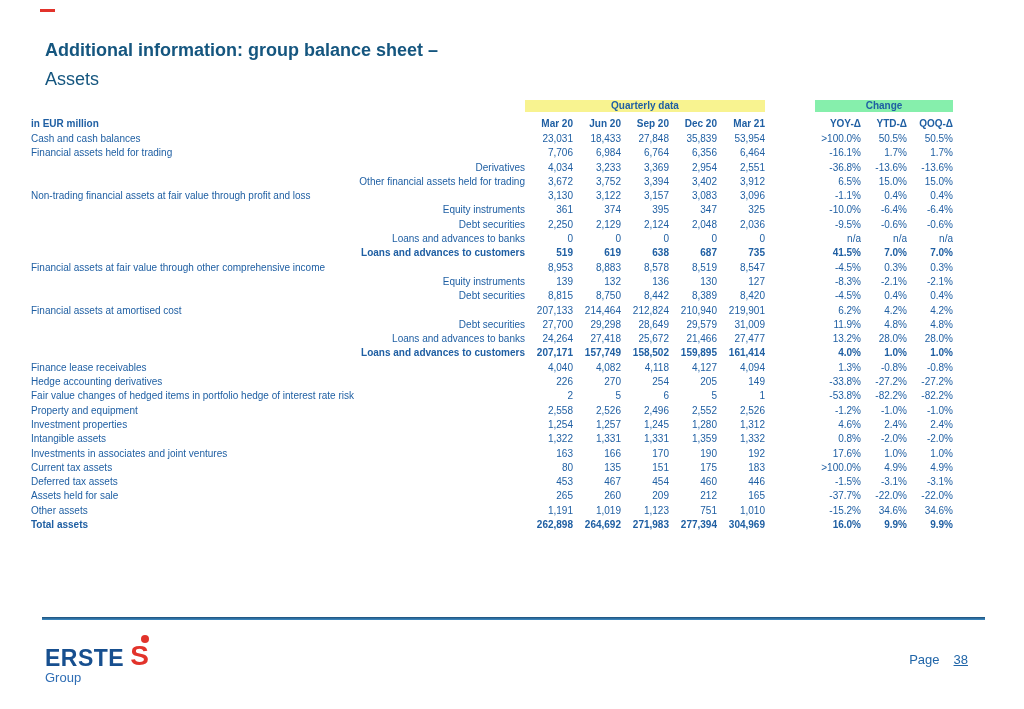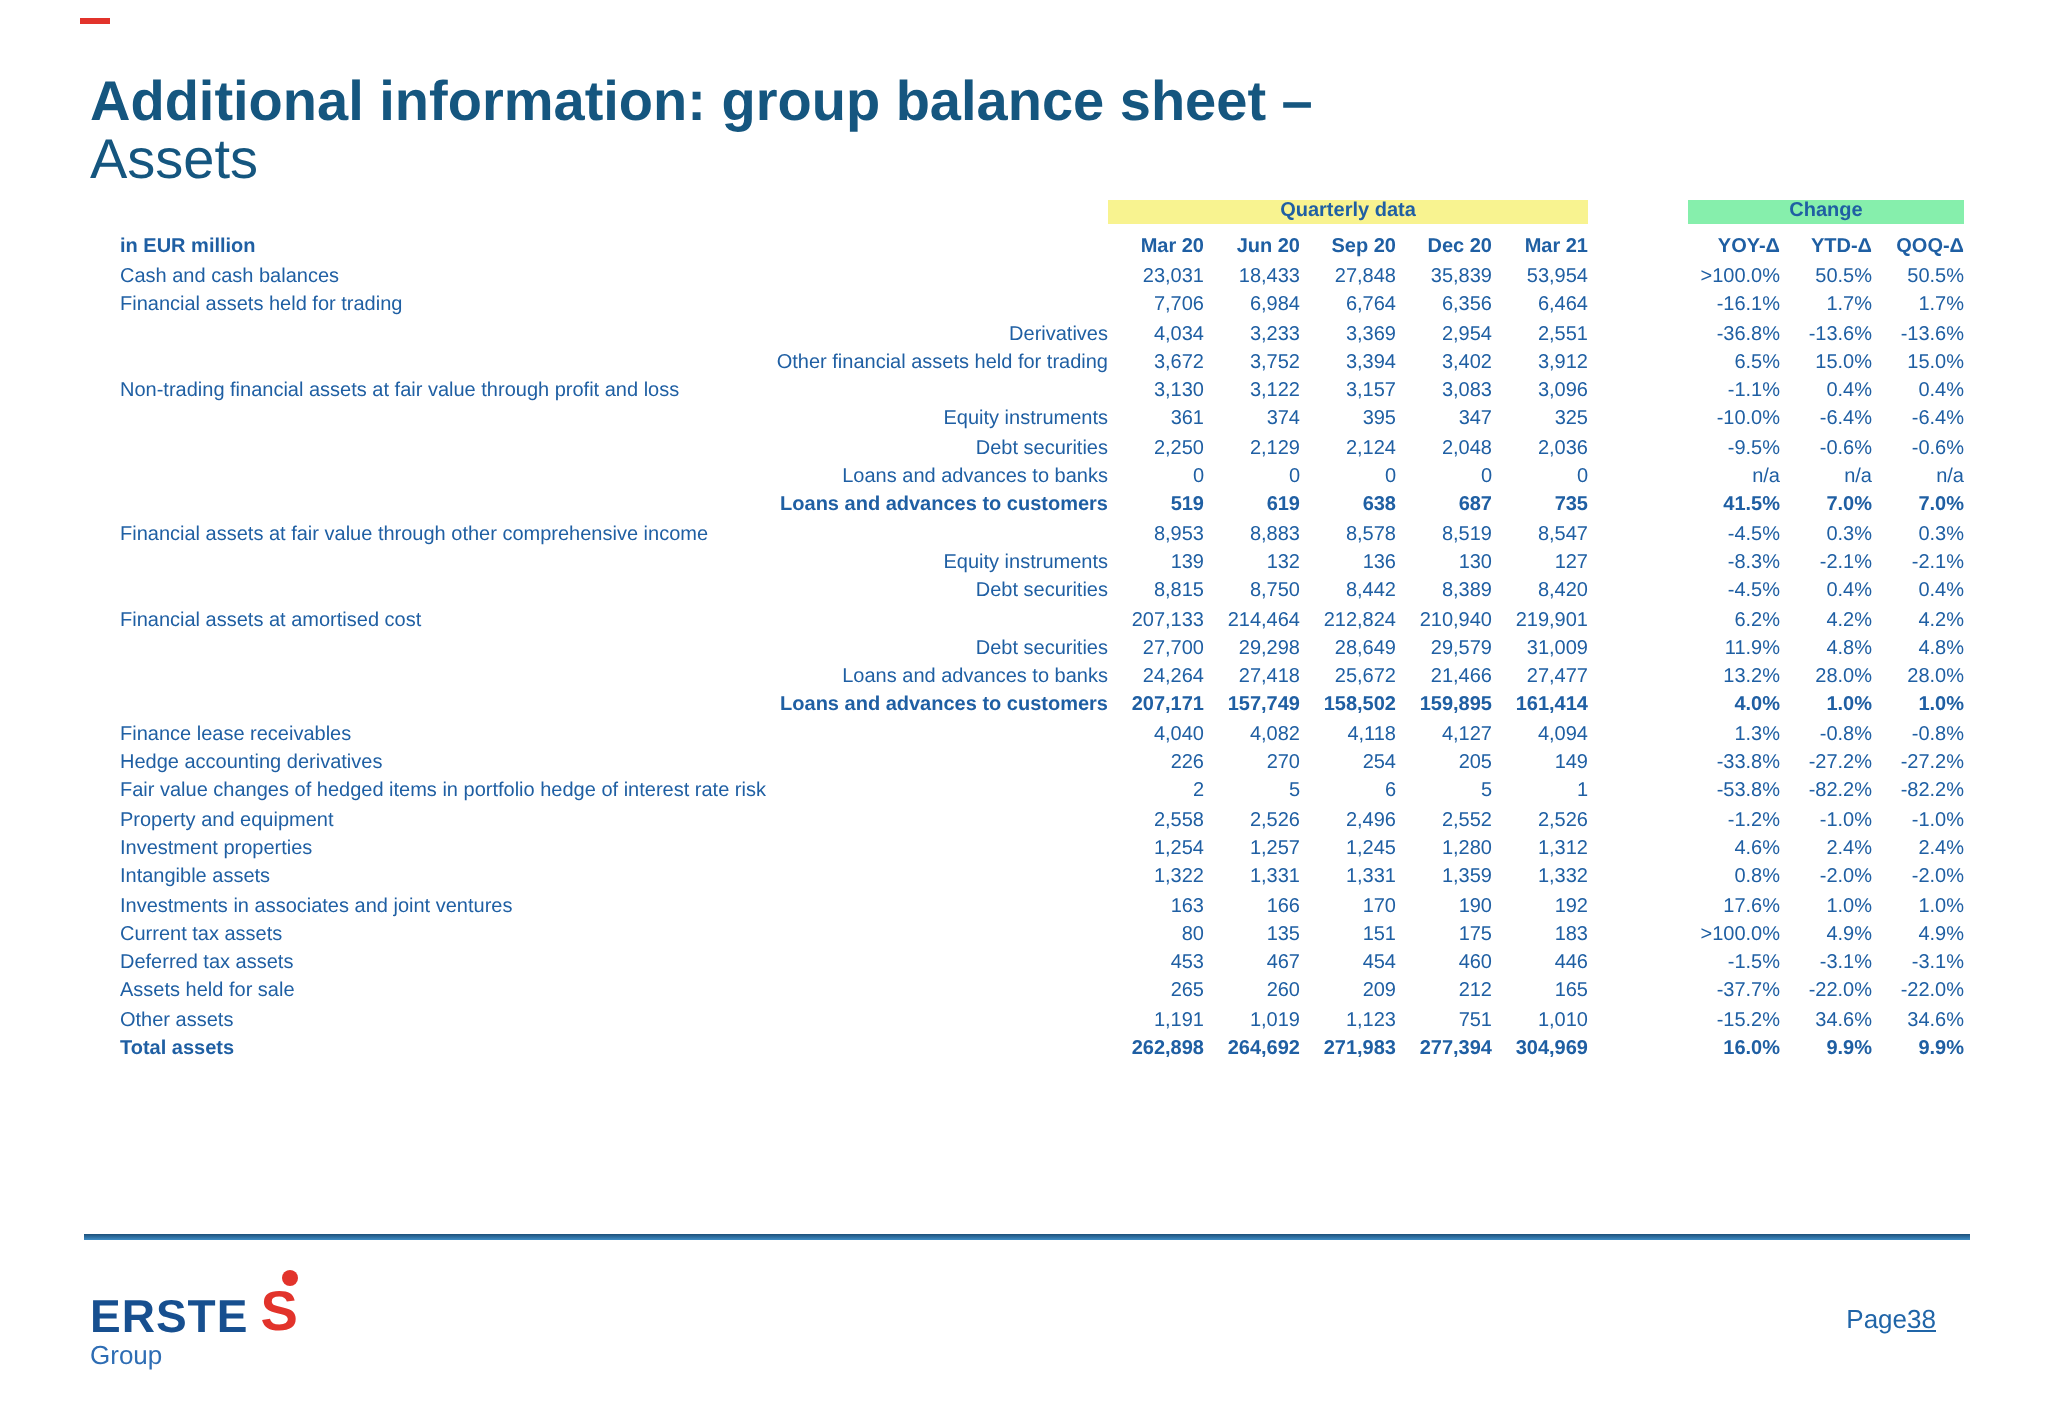--- a/index.html
+++ b/index.html
@@ -5,26 +5,26 @@
   html,body{margin:0;padding:0;}
   body{
     width:1024px;height:709px;position:relative;background:#ffffff;
     font-family:"Liberation Sans", sans-serif;overflow:hidden;
     -webkit-font-smoothing:antialiased;
   }
   
   .top-dash{position:absolute;left:40px;top:9px;width:15px;height:3px;background:#e2332b;}
 
   
-  .title{position:absolute;left:45px;top:36px;color:#15567f;line-height:29px;font-size:28px;}
+  .title{position:absolute;left:45px;top:36px;color:#15567f;line-height:29px;font-size:18px;}
   .title .l1{font-weight:bold;}
   .title .l2{font-weight:normal;}
 
   
-  .tbl-wrap{position:absolute;left:60px;top:100px;}
+  .tbl-wrap{position:absolute;left:31px;top:100px;}
   table{border-collapse:collapse;table-layout:fixed;color:#1f5fa3;}
   col.c-label{width:494px;}
   col.c-q{width:48px;}
   col.c-gap{width:50px;}
   col.c-chg{width:46px;}
   th,td{padding:0;font-size:10px;white-space:nowrap;overflow:hidden;}
   .band-row th{height:12px;font-weight:bold;text-align:center;line-height:12px;}
   .band-yellow{background:#f8f390;}
   .band-blue{background:#86efac;}
   .col-head th{height:17px;vertical-align:bottom;padding-bottom:3px;font-weight:bold;text-align:right;}
@@ -40,21 +40,21 @@
     background:linear-gradient(to bottom,#1c4f79,#3f8dc6);}
   .logo{position:absolute;left:45px;top:641px;}
   .logo .brand{color:#174f8f;font-weight:bold;font-size:23px;letter-spacing:0.5px;line-height:25px;}
   .logo .sub{color:#2e6db4;font-size:13px;line-height:14px;margin-top:0px;}
   .sparkasse-s{position:relative;display:inline-block;width:30px;height:28px;vertical-align:-3px;margin-left:4px;}
   .sparkasse-s::after{content:"S";position:absolute;left:2px;top:1px;color:#e2332b;
     font-weight:bold;font-size:28px;line-height:28px;font-family:"Liberation Sans",sans-serif;}
   .sparkasse-s::before{content:"";position:absolute;left:13px;top:-6px;width:8px;height:8px;
     border-radius:50%;background:#e2332b;}
   .pageno{position:absolute;right:56px;top:652px;color:#2065a8;font-size:13px;}
-  .pageno .num{margin-left:0;text-decoration:underline;}
+  .pageno .num{margin-left:14px;text-decoration:underline;}
 </style>
 </head>
 <body>
 
 <div class="top-dash"></div>
 
 <div class="title">
   <div class="l1">Additional information: group balance sheet –</div>
   <div class="l2">Assets</div>
 </div>

